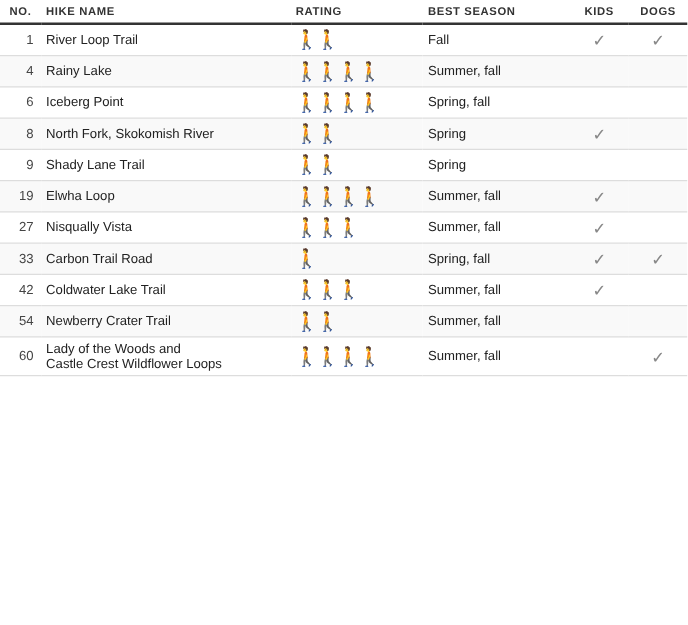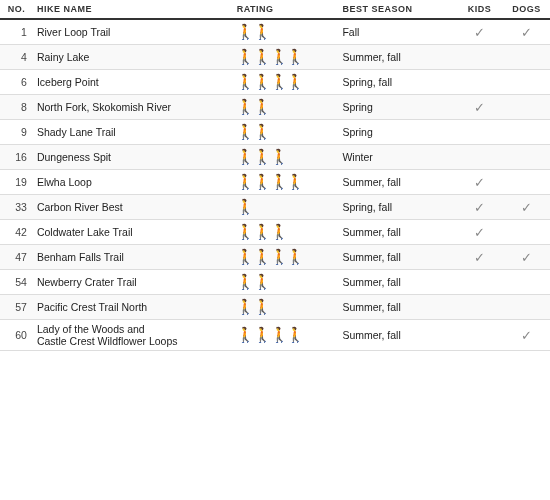--- a/index.html
+++ b/index.html
@@ -104,70 +104,54 @@
       </tr>
       <tr>
         <td class="no">9</td>
         <td class="name">Shady Lane Trail</td>
         <td class="rating"><span style="display:inline-block;font-size:15px;margin-right:-2px;color:#333;">🚶</span><span style="display:inline-block;font-size:15px;margin-right:-2px;color:#333;">🚶</span></td>
         <td class="season">Spring</td>
         <td class="kids"></td>
         <td class="dogs"></td>
       </tr>
       <tr>
-        <td class="no">16</td>
-        <td class="name">Dungeness Spit</td>
-        <td class="rating"><span style="display:inline-block;font-size:15px;margin-right:-2px;color:#333;">🚶</span><span style="display:inline-block;font-size:15px;margin-right:-2px;color:#333;">🚶</span><span style="display:inline-block;font-size:15px;margin-right:-2px;color:#333;">🚶</span></td>
-        <td class="season">Winter</td>
-        <td class="kids"></td>
-        <td class="dogs"></td>
-      </tr>
-      <tr>
         <td class="no">19</td>
         <td class="name">Elwha Loop</td>
         <td class="rating"><span style="display:inline-block;font-size:15px;margin-right:-2px;color:#333;">🚶</span><span style="display:inline-block;font-size:15px;margin-right:-2px;color:#333;">🚶</span><span style="display:inline-block;font-size:15px;margin-right:-2px;color:#333;">🚶</span><span style="display:inline-block;font-size:15px;margin-right:-2px;color:#333;">🚶</span></td>
         <td class="season">Summer, fall</td>
         <td class="kids"><span class="check">✓</span></td>
         <td class="dogs"></td>
       </tr>
       <tr>
+        <td class="no">27</td>
+        <td class="name">Nisqually Vista</td>
+        <td class="rating"><span style="display:inline-block;font-size:15px;margin-right:-2px;color:#333;">🚶</span><span style="display:inline-block;font-size:15px;margin-right:-2px;color:#333;">🚶</span><span style="display:inline-block;font-size:15px;margin-right:-2px;color:#333;">🚶</span></td>
+        <td class="season">Summer, fall</td>
+        <td class="kids"><span class="check">✓</span></td>
+        <td class="dogs"></td>
+      </tr>
+      <tr>
         <td class="no">33</td>
-        <td class="name">Carbon River Best</td>
+        <td class="name">Carbon Trail Road</td>
         <td class="rating"><span style="display:inline-block;font-size:15px;margin-right:-2px;color:#333;">🚶</span></td>
         <td class="season">Spring, fall</td>
         <td class="kids"><span class="check">✓</span></td>
         <td class="dogs"><span class="check">✓</span></td>
       </tr>
       <tr>
         <td class="no">42</td>
         <td class="name">Coldwater Lake Trail</td>
         <td class="rating"><span style="display:inline-block;font-size:15px;margin-right:-2px;color:#333;">🚶</span><span style="display:inline-block;font-size:15px;margin-right:-2px;color:#333;">🚶</span><span style="display:inline-block;font-size:15px;margin-right:-2px;color:#333;">🚶</span></td>
         <td class="season">Summer, fall</td>
         <td class="kids"><span class="check">✓</span></td>
         <td class="dogs"></td>
       </tr>
       <tr>
-        <td class="no">47</td>
-        <td class="name">Benham Falls Trail</td>
-        <td class="rating"><span style="display:inline-block;font-size:15px;margin-right:-2px;color:#333;">🚶</span><span style="display:inline-block;font-size:15px;margin-right:-2px;color:#333;">🚶</span><span style="display:inline-block;font-size:15px;margin-right:-2px;color:#333;">🚶</span><span style="display:inline-block;font-size:15px;margin-right:-2px;color:#333;">🚶</span></td>
-        <td class="season">Summer, fall</td>
-        <td class="kids"><span class="check">✓</span></td>
-        <td class="dogs"><span class="check">✓</span></td>
-      </tr>
-      <tr>
         <td class="no">54</td>
         <td class="name">Newberry Crater Trail</td>
-        <td class="rating"><span style="display:inline-block;font-size:15px;margin-right:-2px;color:#333;">🚶</span><span style="display:inline-block;font-size:15px;margin-right:-2px;color:#333;">🚶</span></td>
-        <td class="season">Summer, fall</td>
-        <td class="kids"></td>
-        <td class="dogs"></td>
-      </tr>
-      <tr>
-        <td class="no">57</td>
-        <td class="name">Pacific Crest Trail North</td>
         <td class="rating"><span style="display:inline-block;font-size:15px;margin-right:-2px;color:#333;">🚶</span><span style="display:inline-block;font-size:15px;margin-right:-2px;color:#333;">🚶</span></td>
         <td class="season">Summer, fall</td>
         <td class="kids"></td>
         <td class="dogs"></td>
       </tr>
       <tr>
         <td class="no">60</td>
         <td class="name">Lady of the Woods and<br>Castle Crest Wildflower Loops</td>
         <td class="rating"><span style="display:inline-block;font-size:15px;margin-right:-2px;color:#333;">🚶</span><span style="display:inline-block;font-size:15px;margin-right:-2px;color:#333;">🚶</span><span style="display:inline-block;font-size:15px;margin-right:-2px;color:#333;">🚶</span><span style="display:inline-block;font-size:15px;margin-right:-2px;color:#333;">🚶</span></td>
         <td class="season">Summer, fall</td>

